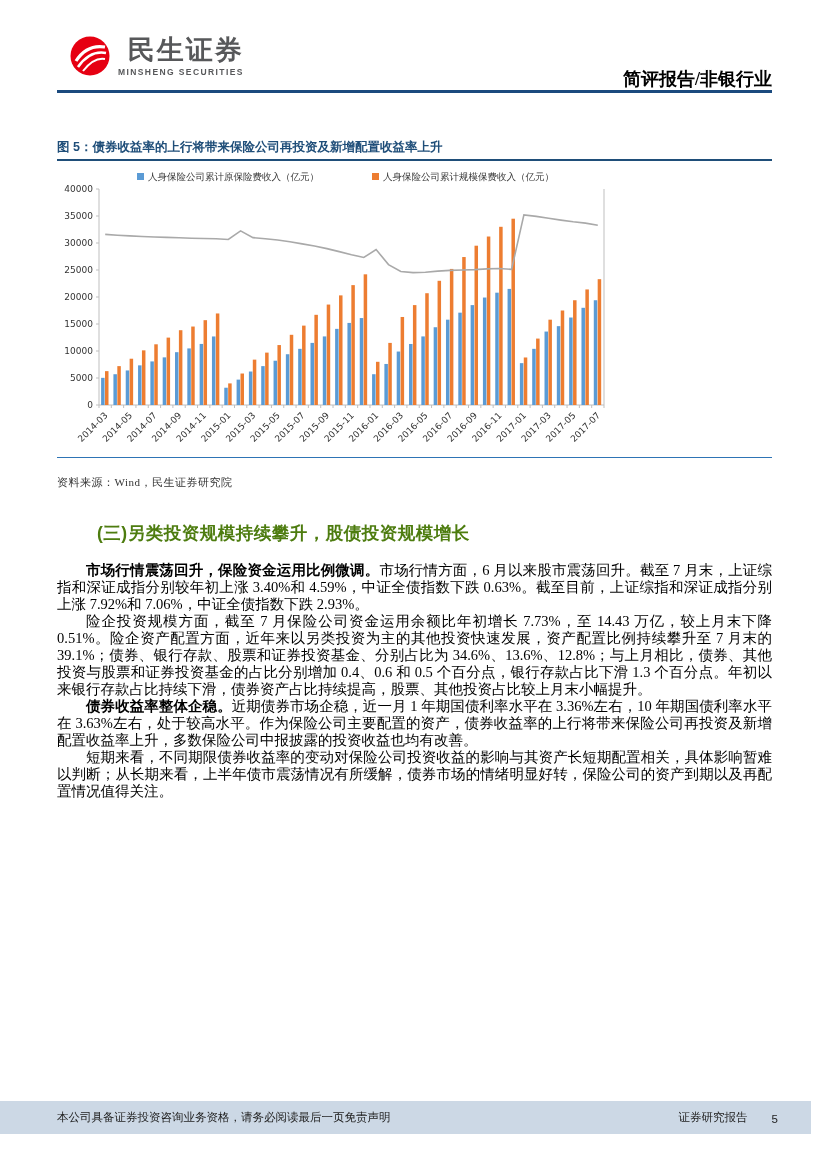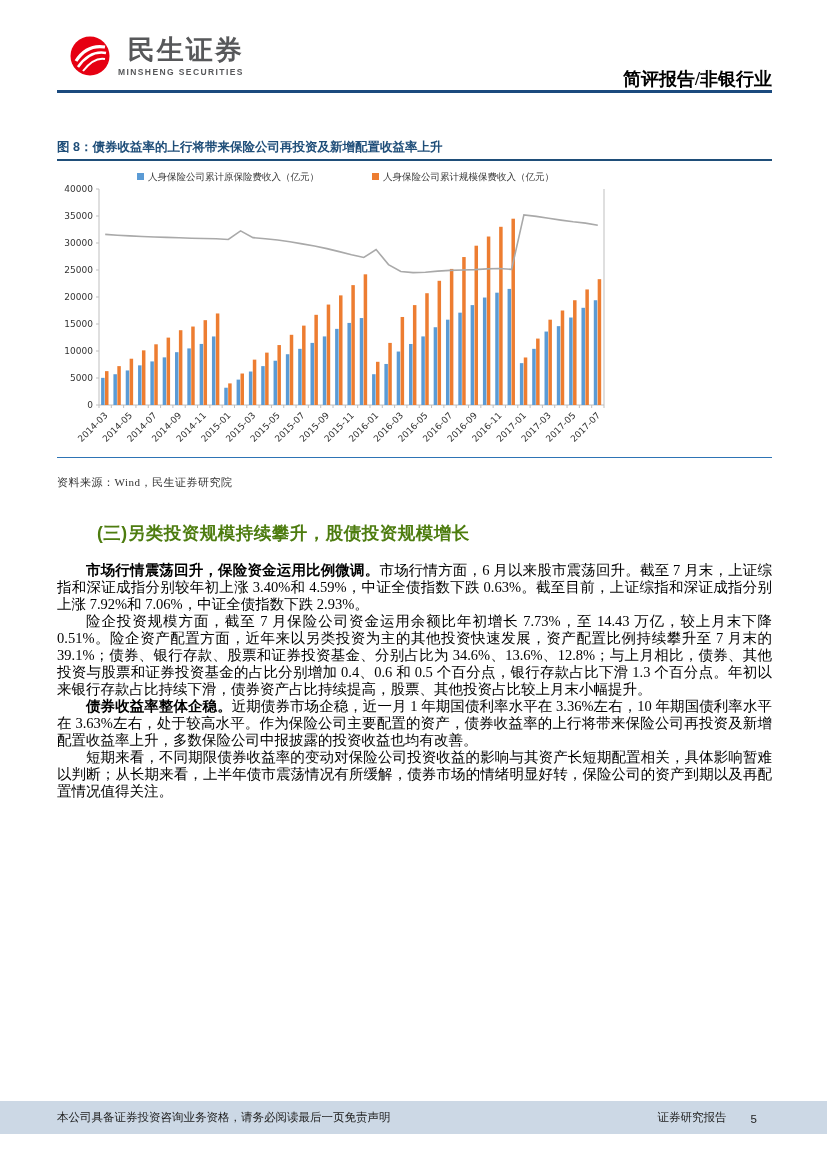--- a/index.html
+++ b/index.html
@@ -49,47 +49,47 @@
   }
   .report-body {
     position:absolute; left:57px; right:55px; top:562px;
     font-size:14.5px; line-height:17px; text-align:justify;
   }
   .report-body p { margin:0; text-indent:2em; }
   .report-body b { font-family:"Liberation Sans","DejaVu Sans",sans-serif; font-weight:bold; }
 
   
   .footer {
-    position:absolute; left:0; right:0; top:1101px; height:33px; background:#ccd8e5;
+    position:absolute; left:0; right:16px; top:1101px; height:33px; background:#ccd8e5;
     font-family:"Liberation Sans","DejaVu Sans",sans-serif; font-size:11.5px; color:#222;
     display:flex; align-items:center;
   }
   .footer-left { margin-left:57px; }
-  .footer-right { margin-left:auto; margin-right:70px; display:flex; gap:24px;align-items:flex-end; }
+  .footer-right { margin-left:auto; margin-right:33px; display:flex; gap:24px;align-items:flex-end; }
 </style>
 </head>
 <body>
 
 <div class="logo">
   <svg class="logo-icon" viewBox="0 0 40 40">
     <circle cx="20" cy="20" r="19.5" fill="#e60012"></circle>
     <path d="M6 25 Q17 8 35 11" stroke="#fff" stroke-width="3.2" fill="none"></path>
     <path d="M8 31 Q20 14 36 17" stroke="#fff" stroke-width="2.6" fill="none"></path>
     <path d="M13 35 Q24 21 35 23" stroke="#fff" stroke-width="2.0" fill="none"></path>
   </svg>
   <div class="logo-text">
     <div class="logo-cn">民生证券</div>
     <div class="logo-en">MINSHENG SECURITIES</div>
   </div>
 </div>
 <div class="report-type">简评报告/非银行业</div>
 <div class="header-rule"></div>
 
 <div class="figure">
-  <div class="fig-caption"><span>图 8：</span><span>债券收益率的上行将带来保险公司再投资及新增配置收益率上升</span></div>
+  <div class="fig-caption"><span>图 5：</span><span>债券收益率的上行将带来保险公司再投资及新增配置收益率上升</span></div>
   <div class="chart-wrap">
     <svg class="chart" id="chart-svg" viewBox="0 0 560 290">
         <g>
           <line x1="39" y1="242" x2="42" y2="242" stroke="#BFBFBF" stroke-width="1"></line>
           <text x="36" y="245" text-anchor="end" font-size="9" fill="#333">0</text>
           <line x1="39" y1="215" x2="42" y2="215" stroke="#BFBFBF" stroke-width="1"></line>
           <text x="36" y="218" text-anchor="end" font-size="9" fill="#333">5000</text>
           <line x1="39" y1="188" x2="42" y2="188" stroke="#BFBFBF" stroke-width="1"></line>
           <text x="36" y="191" text-anchor="end" font-size="9" fill="#333">10000</text>
           <line x1="39" y1="161" x2="42" y2="161" stroke="#BFBFBF" stroke-width="1"></line>

